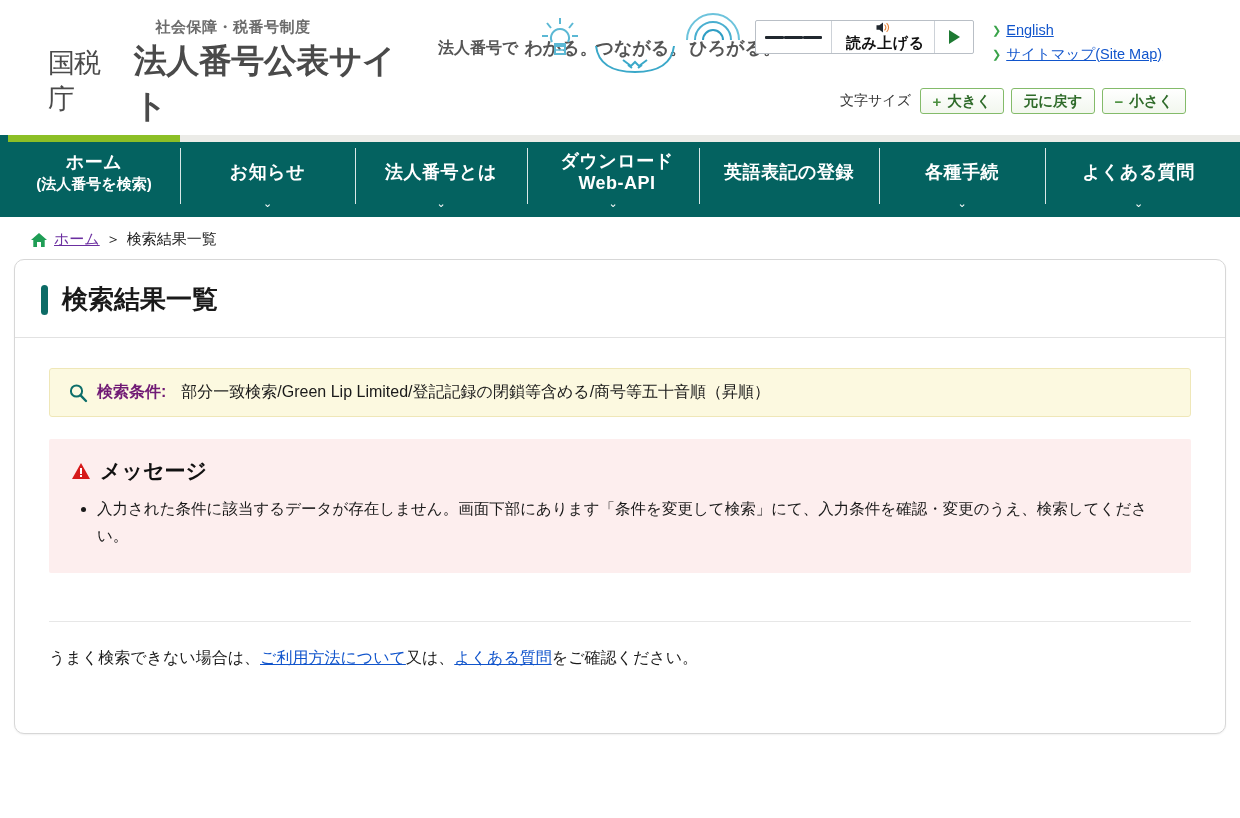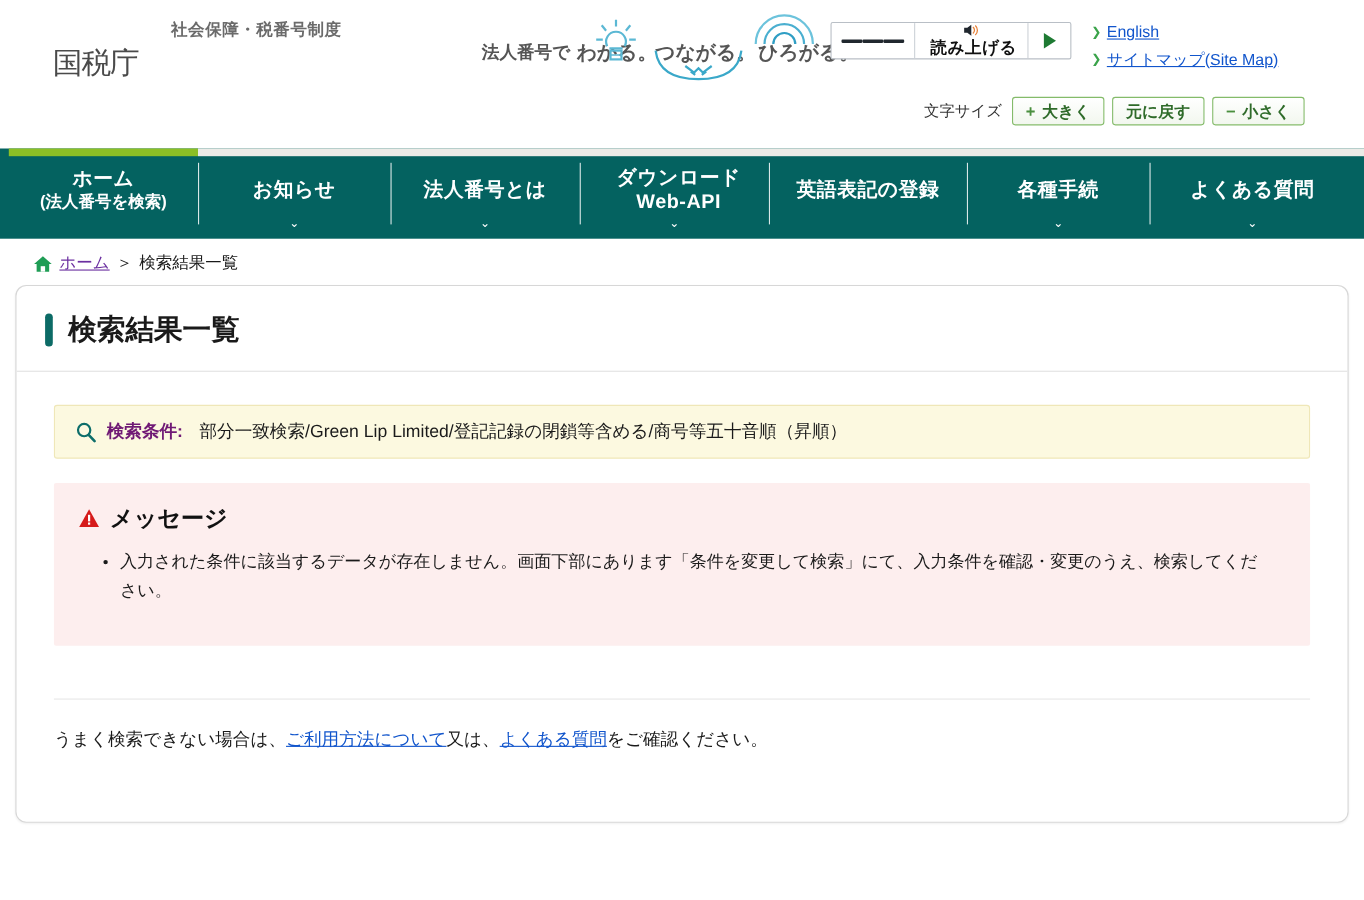--- a/index.html
+++ b/index.html
@@ -229,21 +229,21 @@
     margin-top: 22px;
     background: #fdeeee;
     border-radius: 2px;
     padding: 18px 22px 24px;
   }
   .msg-head {
     display: flex; align-items: center; gap: 9px;
     font-size: 21px; font-weight: 700; color: #111;
     margin-bottom: 10px;
   }
-  .msg-list { margin: 12px; padding-left: 26px; }
+  .msg-list { margin: 0; padding-left: 26px; }
   .msg-list li {
     font-size: 15.5px; line-height: 1.75; color: #1a1a1a;
   }
 
   .card-divider {
     margin: 48px 0 0;
     border: none; border-top: 1px solid #e7e7e7;
   }
   .help-line {
     padding: 26px 0 0 0;
@@ -254,20 +254,21 @@
 </style>
 </head>
 <body>
 
 <div class="header">
 
   <div class="brand">
     <div class="brand-tagline">社会保障・税番号制度</div>
     <div class="brand-title">
       <span class="agency">国税庁</span>
+      <span class="sitename">法人番号公表サイト</span>
     </div>
   </div>
 
   <div class="slogan">
     <span class="sl-label">法人番号で</span>
     <span class="sl-a">
       <span>わかる。</span>
       <svg class="sl-ico" width="40" height="46" viewBox="0 0 40 46" style="left:16px; top:-20px;">
         <path d="M12 26a9 9 0 1 1 16 0" fill="none" stroke="#5bb8d4" stroke-width="2"></path>
         <line x1="14" y1="28" x2="26" y2="28" stroke="#5bb8d4" stroke-width="2"></line>

